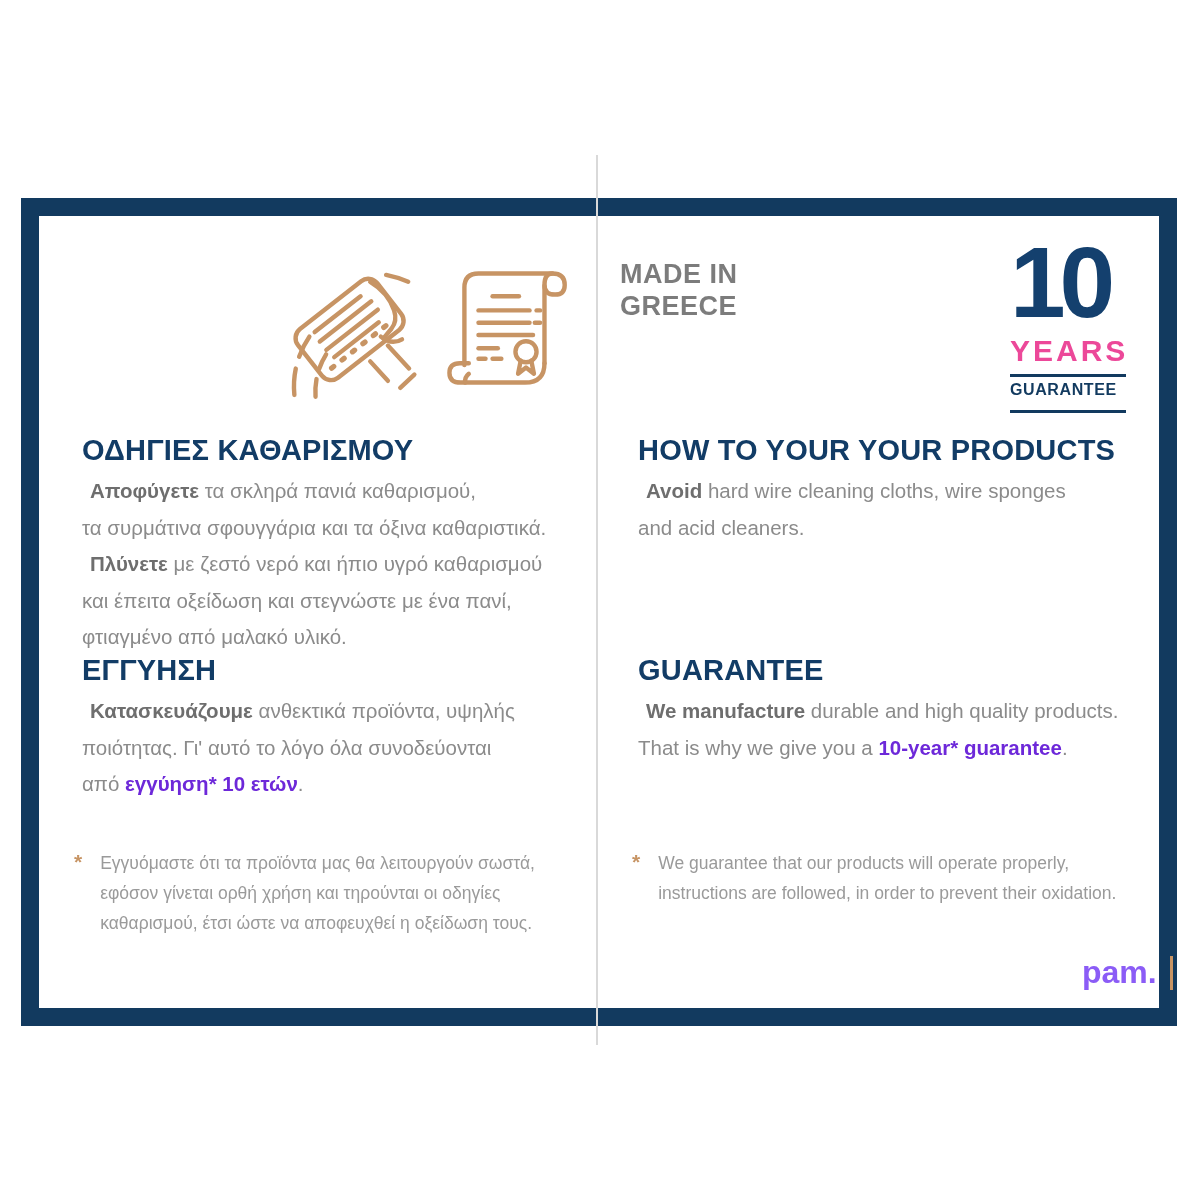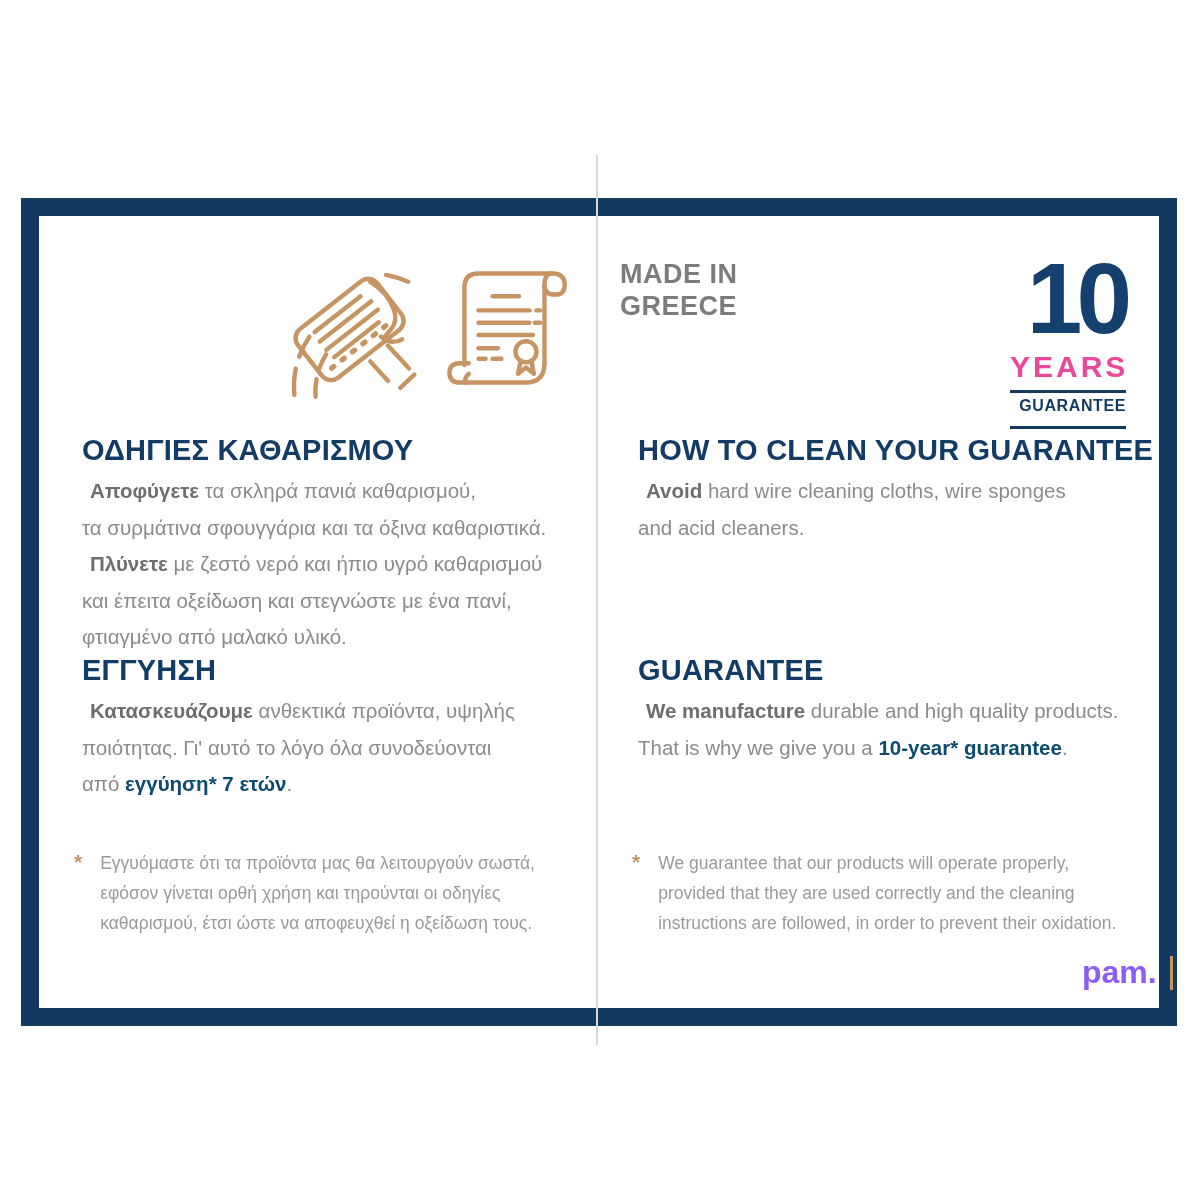--- a/index.html
+++ b/index.html
@@ -14,33 +14,33 @@
     box-sizing:border-box;border:18px solid #123a5f;z-index:1;
   }
   .icon{position:absolute;z-index:2;}
   .icon-hand{left:282px;top:248px;width:150px;height:165px;}
   .icon-cert{left:438px;top:252px;width:132px;height:152px;}
 
   .made-in{
     position:absolute;left:620px;top:258px;z-index:2;
     color:#7c7c7c;font-size:27px;font-weight:700;line-height:32px;letter-spacing:0.5px;
   }
-  .badge{position:absolute;left:1010px;top:251px;width:116px;text-align:right;z-index:2;}
+  .badge{position:absolute;left:1010px;top:235px;width:116px;text-align:left;z-index:2;}
   .badge-number{color:#14406e;font-size:100px;font-weight:700;line-height:0.95;letter-spacing:-6px;}
   .badge-years{color:#ec4899;font-size:30px;font-weight:600;letter-spacing:3px;margin-top:4px;}
   .badge-rule{height:0;border-top:3px solid #123a5f;margin-top:6px;}
   .badge-label{color:#123a5f;font-size:16px;font-weight:700;letter-spacing:0.6px;padding:4px 0 5px;}
 
   .sec{position:absolute;z-index:2;width:520px;}
   .sec h2{
     margin:0 0 10px 0;color:#123c66;font-size:29px;font-weight:700;letter-spacing:0.2px;line-height:26px;
   }
   .body .line{margin:0;color:#8b8b8b;font-size:20.5px;line-height:36.5px;white-space:nowrap;}
   .body .line b{color:#6e6e6e;font-weight:700;margin-left:8px;}
-  .accent{color:#0c4a6e;font-weight:700;}
+  .accent{color:#6d28d9;font-weight:700;}
 
   .footnote{position:absolute;z-index:2;display:flex;align-items:flex-start;}
   .footnote .marker{color:#c79464;font-size:21px;font-weight:700;line-height:28px;margin-right:18px;}
   .footnote .fn-line{color:#9a9a9a;font-size:17.5px;line-height:30px;white-space:nowrap;}
 
   .brand{position:absolute;left:1038px;top:954px;z-index:2;display:flex;align-items:center;}
   .brand-name{color:#8b5cf6;font-size:32px;font-weight:700;letter-spacing:0px;margin-left:44px;}
   .brand-bar{display:inline-block;width:3px;height:34px;background:#c79464;margin-left:13px;}
 </style>
 </head>
@@ -118,54 +118,53 @@
       <p class="line"><span>και έπειτα οξείδωση και στεγνώστε με ένα πανί,</span></p>
       <p class="line"><span>φτιαγμένο από μαλακό υλικό.</span></p>
     </div>
   </section>
 
   <section class="sec" style="left:82px;top:657px;">
     <h2>ΕΓΓΥΗΣΗ</h2>
     <div class="body">
       <p class="line"><b>Κατασκευάζουμε</b><span> ανθεκτικά προϊόντα, υψηλής</span></p>
       <p class="line"><span>ποιότητας. Γι' αυτό το λόγο όλα συνοδεύονται</span></p>
-      <p class="line"><span>από </span><span class="accent">εγγύηση* 7 ετών</span><span>.</span></p>
+      <p class="line"><span>από </span><span class="accent">εγγύηση* 10 ετών</span><span>.</span></p>
     </div>
   </section>
 
   <div class="footnote" style="left:74px;top:848px;">
     <div class="marker">*</div>
     <div>
       <div class="fn-line">Εγγυόμαστε ότι τα προϊόντα μας θα λειτουργούν σωστά,</div>
       <div class="fn-line">εφόσον γίνεται ορθή χρήση και τηρούνται οι οδηγίες</div>
       <div class="fn-line">καθαρισμού, έτσι ώστε να αποφευχθεί η οξείδωση τους.</div>
     </div>
   </div>
 
   <section class="sec" style="left:638px;top:437px;">
-    <h2>HOW TO CLEAN YOUR GUARANTEE</h2>
+    <h2>HOW TO YOUR YOUR PRODUCTS</h2>
     <div class="body">
       <p class="line"><b>Avoid</b><span> hard wire cleaning cloths, wire sponges</span></p>
       <p class="line"><span>and acid cleaners.</span></p>
     </div>
   </section>
 
   <section class="sec" style="left:638px;top:657px;">
     <h2>GUARANTEE</h2>
     <div class="body">
       <p class="line"><b>We manufacture</b><span> durable and high quality products.</span></p>
       <p class="line"><span>That is why we give you a </span><span class="accent">10-year* guarantee</span><span>.</span></p>
     </div>
   </section>
 
   <div class="footnote" style="left:632px;top:848px;">
     <div class="marker">*</div>
     <div>
       <div class="fn-line">We guarantee that our products will operate properly,</div>
-      <div class="fn-line">provided that they are used correctly and the cleaning</div>
       <div class="fn-line">instructions are followed, in order to prevent their oxidation.</div>
     </div>
   </div>
 
   <div class="brand">
     <span class="brand-name">pam.</span>
     <span class="brand-bar"></span>
   </div>
 
 </div>

